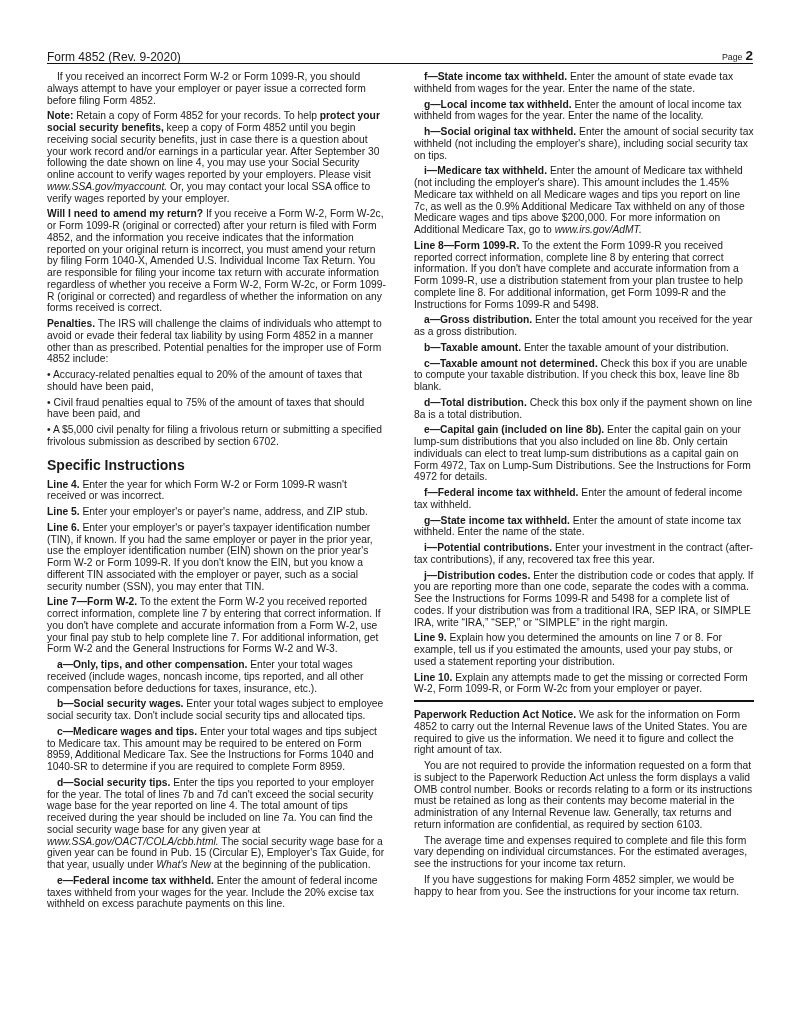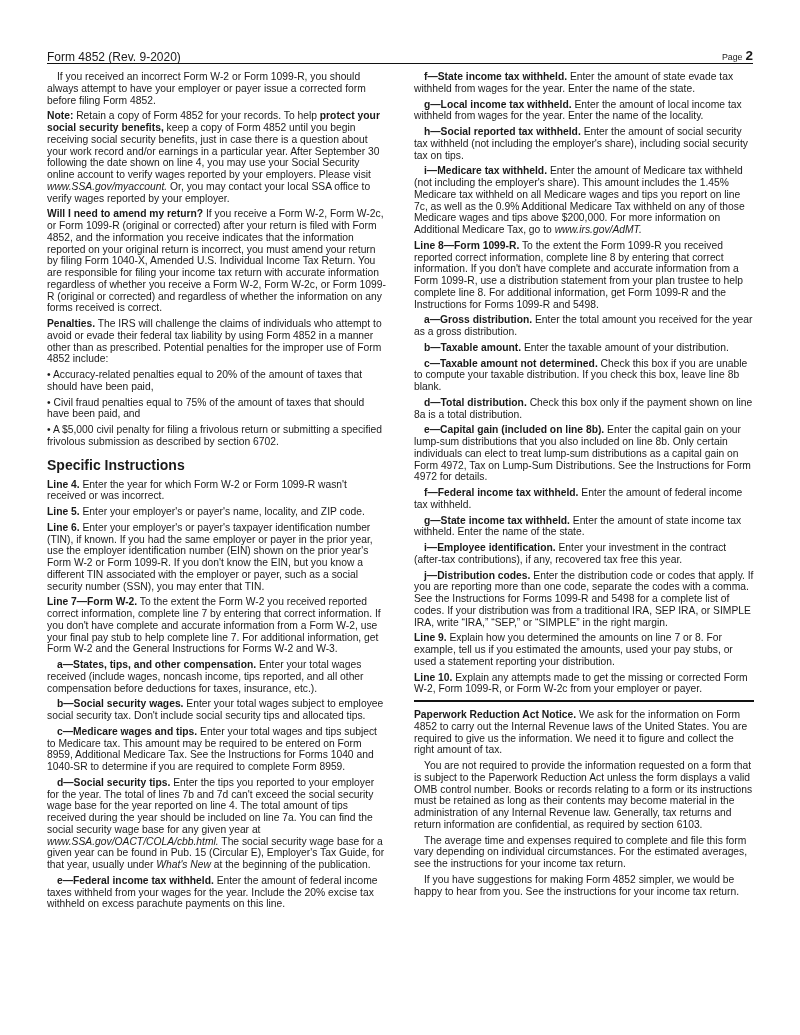--- a/index.html
+++ b/index.html
@@ -31,44 +31,44 @@
 <div class="col col-left">
   <p class="indent">If you received an incorrect Form W-2 or Form 1099-R, you should always attempt to have your employer or payer issue a corrected form before filing Form 4852.</p>
   <p><b>Note:</b><span> Retain a copy of Form 4852 for your records. To help </span><b>protect your social security benefits,</b><span> keep a copy of Form 4852 until you begin receiving social security benefits, just in case there is a question about your work record and/or earnings in a particular year. After September 30 following the date shown on line 4, you may use your Social Security online account to verify wages reported by your employers. Please visit </span><i>www.SSA.gov/myaccount.</i><span> Or, you may contact your local SSA office to verify wages reported by your employer.</span></p>
   <p><b>Will I need to amend my return?</b><span> If you receive a Form W-2, Form W-2c, or Form 1099-R (original or corrected) after your return is filed with Form 4852, and the information you receive indicates that the information reported on your original return is incorrect, you must amend your return by filing Form 1040-X, Amended U.S. Individual Income Tax Return. You are responsible for filing your income tax return with accurate information regardless of whether you receive a Form W-2, Form W-2c, or Form 1099-R (original or corrected) and regardless of whether the information on any forms received is correct.</span></p>
   <p><b>Penalties.</b><span> The IRS will challenge the claims of individuals who attempt to avoid or evade their federal tax liability by using Form 4852 in a manner other than as prescribed. Potential penalties for the improper use of Form 4852 include:</span></p>
   <p>• Accuracy-related penalties equal to 20% of the amount of taxes that should have been paid,</p>
   <p>• Civil fraud penalties equal to 75% of the amount of taxes that should have been paid, and</p>
   <p>• A $5,000 civil penalty for filing a frivolous return or submitting a specified frivolous submission as described by section 6702.</p>
   <h2>Specific Instructions</h2>
   <p><b>Line 4.</b><span> Enter the year for which Form W-2 or Form 1099-R wasn't received or was incorrect.</span></p>
-  <p><b>Line 5.</b><span> Enter your employer's or payer's name, locality, and ZIP code.</span></p>
+  <p><b>Line 5.</b><span> Enter your employer's or payer's name, address, and ZIP stub.</span></p>
   <p><b>Line 6.</b><span> Enter your employer's or payer's taxpayer identification number (TIN), if known. If you had the same employer or payer in the prior year, use the employer identification number (EIN) shown on the prior year's Form W-2 or Form 1099-R. If you don't know the EIN, but you know a different TIN associated with the employer or payer, such as a social security number (SSN), you may enter that TIN.</span></p>
   <p><b>Line 7—Form W-2.</b><span> To the extent the Form W-2 you received reported correct information, complete line 7 by entering that correct information. If you don't have complete and accurate information from a Form W-2, use your final pay stub to help complete line 7. For additional information, get Form W-2 and the General Instructions for Forms W-2 and W-3.</span></p>
-  <p class="indent"><b>a—States, tips, and other compensation.</b><span> Enter your total wages received (include wages, noncash income, tips reported, and all other compensation before deductions for taxes, insurance, etc.).</span></p>
+  <p class="indent"><b>a—Only, tips, and other compensation.</b><span> Enter your total wages received (include wages, noncash income, tips reported, and all other compensation before deductions for taxes, insurance, etc.).</span></p>
   <p class="indent"><b>b—Social security wages.</b><span> Enter your total wages subject to employee social security tax. Don't include social security tips and allocated tips.</span></p>
   <p class="indent"><b>c—Medicare wages and tips.</b><span> Enter your total wages and tips subject to Medicare tax. This amount may be required to be entered on Form 8959, Additional Medicare Tax. See the Instructions for Forms 1040 and 1040-SR to determine if you are required to complete Form 8959.</span></p>
   <p class="indent"><b>d—Social security tips.</b><span> Enter the tips you reported to your employer for the year. The total of lines 7b and 7d can't exceed the social security wage base for the year reported on line 4. The total amount of tips received during the year should be included on line 7a. You can find the social security wage base for any given year at </span><i>www.SSA.gov/OACT/COLA/cbb.html.</i><span> The social security wage base for a given year can be found in Pub. 15 (Circular E), Employer's Tax Guide, for that year, usually under </span><i>What's New</i><span> at the beginning of the publication.</span></p>
   <p class="indent"><b>e—Federal income tax withheld.</b><span> Enter the amount of federal income taxes withheld from your wages for the year. Include the 20% excise tax withheld on excess parachute payments on this line.</span></p>
 </div>
 
 <div class="col col-right">
   <p class="indent"><b>f—State income tax withheld.</b><span> Enter the amount of state evade tax withheld from wages for the year. Enter the name of the state.</span></p>
   <p class="indent"><b>g—Local income tax withheld.</b><span> Enter the amount of local income tax withheld from wages for the year. Enter the name of the locality.</span></p>
-  <p class="indent"><b>h—Social reported tax withheld.</b><span> Enter the amount of social security tax withheld (not including the employer's share), including social security tax on tips.</span></p>
+  <p class="indent"><b>h—Social original tax withheld.</b><span> Enter the amount of social security tax withheld (not including the employer's share), including social security tax on tips.</span></p>
   <p class="indent"><b>i—Medicare tax withheld.</b><span> Enter the amount of Medicare tax withheld (not including the employer's share). This amount includes the 1.45% Medicare tax withheld on all Medicare wages and tips you report on line 7c, as well as the 0.9% Additional Medicare Tax withheld on any of those Medicare wages and tips above $200,000. For more information on Additional Medicare Tax, go to </span><i>www.irs.gov/AdMT.</i></p>
   <p><b>Line 8—Form 1099-R.</b><span> To the extent the Form 1099-R you received reported correct information, complete line 8 by entering that correct information. If you don't have complete and accurate information from a Form 1099-R, use a distribution statement from your plan trustee to help complete line 8. For additional information, get Form 1099-R and the Instructions for Forms 1099-R and 5498.</span></p>
   <p class="indent"><b>a—Gross distribution.</b><span> Enter the total amount you received for the year as a gross distribution.</span></p>
   <p class="indent"><b>b—Taxable amount.</b><span> Enter the taxable amount of your distribution.</span></p>
   <p class="indent"><b>c—Taxable amount not determined.</b><span> Check this box if you are unable to compute your taxable distribution. If you check this box, leave line 8b blank.</span></p>
   <p class="indent"><b>d—Total distribution.</b><span> Check this box only if the payment shown on line 8a is a total distribution.</span></p>
   <p class="indent"><b>e—Capital gain (included on line 8b).</b><span> Enter the capital gain on your lump-sum distributions that you also included on line 8b. Only certain individuals can elect to treat lump-sum distributions as a capital gain on Form 4972, Tax on Lump-Sum Distributions. See the Instructions for Form 4972 for details.</span></p>
   <p class="indent"><b>f—Federal income tax withheld.</b><span> Enter the amount of federal income tax withheld.</span></p>
   <p class="indent"><b>g—State income tax withheld.</b><span> Enter the amount of state income tax withheld. Enter the name of the state.</span></p>
-  <p class="indent"><b>i—Employee identification.</b><span> Enter your investment in the contract (after-tax contributions), if any, recovered tax free this year.</span></p>
+  <p class="indent"><b>i—Potential contributions.</b><span> Enter your investment in the contract (after-tax contributions), if any, recovered tax free this year.</span></p>
   <p class="indent"><b>j—Distribution codes.</b><span> Enter the distribution code or codes that apply. If you are reporting more than one code, separate the codes with a comma. See the Instructions for Forms 1099-R and 5498 for a complete list of codes. If your distribution was from a traditional IRA, SEP IRA, or SIMPLE IRA, write “IRA,” “SEP,” or “SIMPLE” in the right margin.</span></p>
   <p><b>Line 9.</b><span> Explain how you determined the amounts on line 7 or 8. For example, tell us if you estimated the amounts, used your pay stubs, or used a statement reporting your distribution.</span></p>
   <p><b>Line 10.</b><span> Explain any attempts made to get the missing or corrected Form W-2, Form 1099-R, or  Form W-2c from your employer or payer.</span></p>
   <div class="rule"></div>
   <p><b>Paperwork Reduction Act Notice.</b><span> We ask for the information on Form 4852 to carry out the Internal Revenue laws of the United States. You are required to give us the information. We need it to figure and collect the right amount of tax.</span></p>
   <p class="indent">You are not required to provide the information requested on a form that is subject to the Paperwork Reduction Act unless the form displays a valid OMB control number. Books or records relating to a form or its instructions must be retained as long as their contents may become material in the administration of any Internal Revenue law. Generally, tax returns and return information are confidential, as required by section 6103.</p>
   <p class="indent">The average time and expenses required to complete and file this form vary depending on individual circumstances. For the estimated averages, see the instructions for your income tax return.</p>
   <p class="indent">If you have suggestions for making Form 4852 simpler, we would be happy to hear from you. See the instructions for your income tax return.</p>
 </div>
 

